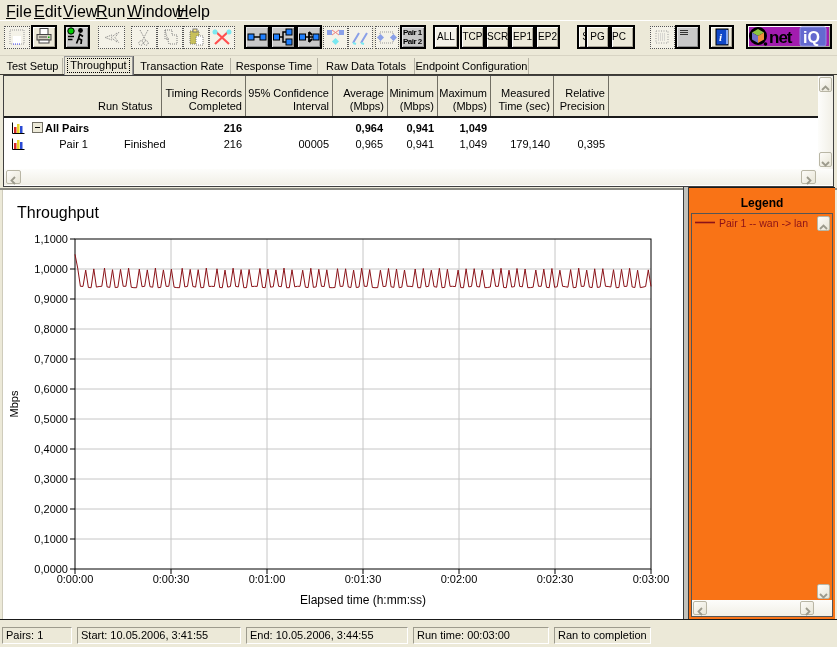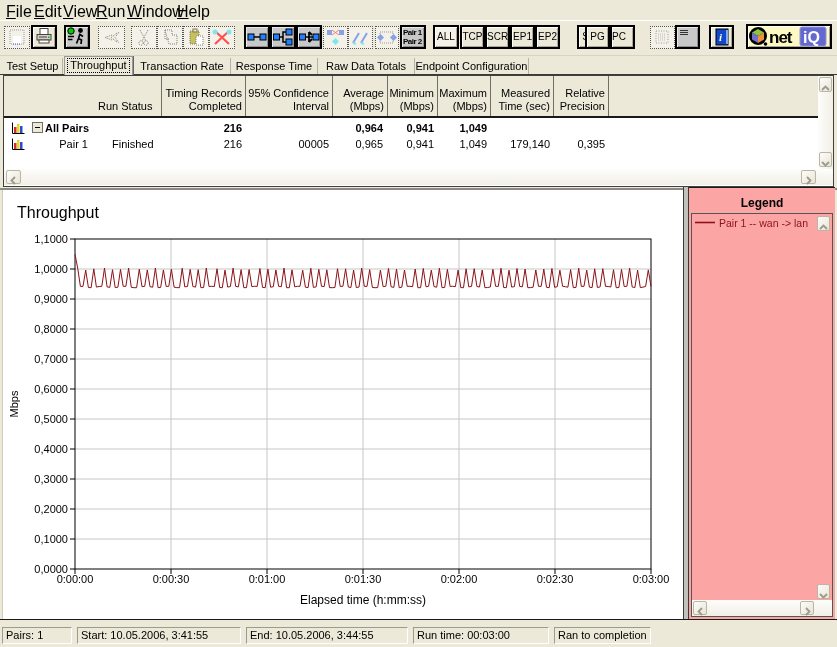--- a/index.html
+++ b/index.html
@@ -32,21 +32,21 @@
 .trow { position:absolute; left:0; height:16px; font-size:11px; }
 .cell { position:absolute; top:2px; height:13px; line-height:13px; }
 .num { text-align:right; }
 
 .sb { position:absolute; background:linear-gradient(#fdfdfb,#f1efe6); }
 .sbtn { position:absolute; background:linear-gradient(135deg,#fdfcf9,#e8e5d6); border:1px solid #b9b6a5; border-radius:2px; color:#9a988b; text-align:center; font-weight:bold; }
 
 .gline { position:absolute; left:0; top:188px; width:837px; height:2px; background:#8b8b83; }
 .chart { position:absolute; left:2px; top:190px; width:681px; height:429px; background:#fff; border-left:1px solid #cfccbc; }
 .splitter { position:absolute; left:683px; top:187px; width:6px; height:433px; background:#c2c2bc; border-left:1px solid #3a3a3a; border-right:1px solid #3a3a3a; }
-.legend { position:absolute; left:689px; top:187px; width:146px; height:433px; background:#fca5a5; border-top:1px solid #1a1a1a; }
+.legend { position:absolute; left:689px; top:187px; width:146px; height:433px; background:#f97316; border-top:1px solid #1a1a1a; }
 .bline { position:absolute; left:0px; top:619px; width:837px; height:1px; background:#1a1a1a; }
 
 .stat { position:absolute; top:627px; height:17px; font-size:11px; background:#ece9d8; border:1px solid; border-color:#9d9b8d #fff #fff #9d9b8d; line-height:15px; padding-left:3px; }
 </style>
 </head>
 <body>
 <div class="menu">
   <span style="left:6px"><u>F</u>ile</span>
   <span style="left:34px"><u>E</u>dit</span>
   <span style="left:63px"><u>V</u>iew</span>
@@ -189,21 +189,21 @@
   </div>
 
   <div class="btn" style="left:709px; width:25px;">
     <svg width="21" height="20" viewBox="0 0 21 20">
         <rect x="5" y="2" width="12" height="16" fill="#1048c8" stroke="#000"></rect>
         <rect x="15" y="3" width="2" height="14" fill="#88a8f0"></rect>
         <text x="9.5" y="14" font-size="11" font-weight="bold" font-style="italic" fill="#fff" font-family="Liberation Serif,serif" text-anchor="middle">i</text>
       </svg>
   </div>
 
-  <div class="btn" style="left:746px; top:3px; width:86px; height:25px; background:#fef9c3;">
+  <div class="btn" style="left:746px; top:3px; width:86px; height:25px; background:#a21caf;">
     <svg width="82" height="21" viewBox="0 0 82 21">
       <circle cx="10" cy="10" r="9" fill="#000"></circle>
       <circle cx="17.5" cy="18" r="1.8" fill="#000"></circle>
       <path d="M10 3 L16 6.5 L10 10 L4 6.5 Z" fill="#8cc63f"></path>
       <path d="M4 6.5 L10 10 L10 17 L4 13.5 Z" fill="#7070c8"></path>
       <path d="M16 6.5 L10 10 L10 17 L16 13.5 Z" fill="#f0913a"></path>
       <text x="21" y="16.5" font-size="17" font-weight="bold" fill="#000" font-family="Liberation Sans,sans-serif" letter-spacing="-1">net</text>
       <rect x="52" y="1" width="26" height="19" rx="2" fill="#6469cf" stroke="#8f93e0"></rect>
       <text x="55" y="16.5" font-size="16" font-weight="bold" fill="#fff" font-family="Liberation Sans,sans-serif">iQ</text>
     </svg>
@@ -273,21 +273,21 @@
     <div class="cell num" style="left:434px; width:49px;">1,049</div>
   </div>
   <div class="trow" style="top:60px; width:829px;">
     <svg class="abs" style="left:8px;top:2px;" width="13" height="12" viewBox="0 0 13 12">
         <path d="M0.5 0.5 v11 h12" stroke="#000" fill="none"></path>
         <rect x="2" y="5" width="2.5" height="6" fill="#d42a2a"></rect>
         <rect x="5" y="2" width="2.5" height="9" fill="#e8d62a"></rect>
         <rect x="8" y="4" width="2.5" height="7" fill="#2a4ad4"></rect>
       </svg>
     <div class="cell num" style="left:40px; width:44px;">Pair 1</div>
-    <div class="cell" style="left:80px;padding-left:28px;">Finished</div>
+    <div class="cell" style="left:92px;padding-left:28px;">Finished</div>
     <div class="cell num" style="left:158px; width:80px;">216</div>
     <div class="cell num" style="left:242px; width:83px;">00005</div>
     <div class="cell num" style="left:329px; width:50px;">0,965</div>
     <div class="cell num" style="left:384px; width:46px;">0,941</div>
     <div class="cell num" style="left:434px; width:49px;">1,049</div>
     <div class="cell num" style="left:487px; width:59px;">179,140</div>
     <div class="cell num" style="left:550px; width:51px;">0,395</div>
   </div>
 
   <div class="sb" style="right:0; top:0; width:15px; height:93px; background:linear-gradient(90deg,#fdfdfb,#f1efe6);"></div>

